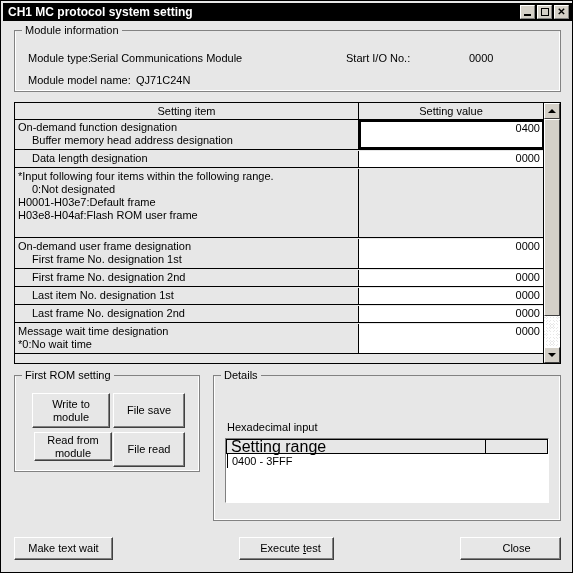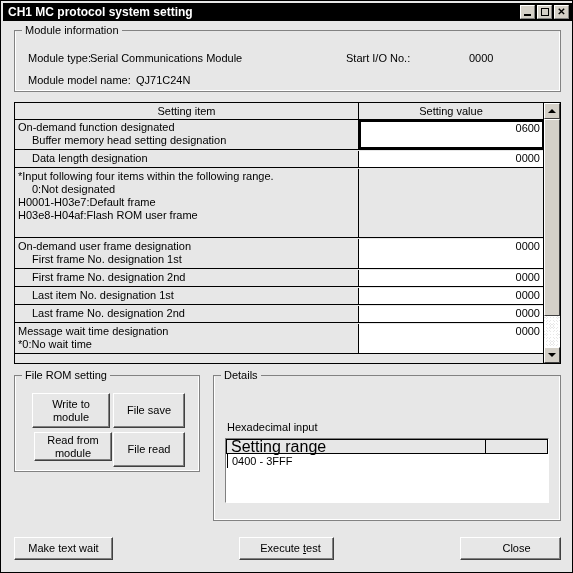--- a/index.html
+++ b/index.html
@@ -348,24 +348,24 @@
   </div>
 
   <div id="settings-table">
 
     <div class="hdr-cell" style="left:0; width:344px;">Setting item</div>
     <div class="hdr-cell" style="left:344px; width:185px;">Setting value</div>
 
     <div id="rows-container">
         <div class="row" style="top: 17px; height: 30px; width: 529px;">
           <div class="cell-item">
-            <span class="line">On-demand function designated</span>
-            <span class="line indent1">Buffer memory head setting designation</span>
-          </div>
-          <div class="cell-value focused">0600</div>
+            <span class="line">On-demand function designation</span>
+            <span class="line indent1">Buffer memory head address designation</span>
+          </div>
+          <div class="cell-value focused">0400</div>
         </div>
         <div class="row" style="top: 48px; height: 17px; width: 529px;">
           <div class="cell-item">
             <span class="line indent1">Data length designation</span>
           </div>
           <div class="cell-value">0000</div>
         </div>
         <div class="row" style="top: 66px; height: 69px; width: 529px;">
           <div class="cell-item">
             <span class="line">*Input following four items within the following range.</span>
@@ -416,21 +416,21 @@
       </div>
       <div id="sb-thumb"></div>
       <div class="sb-btn sb-down">
         <div class="arrow-down"></div>
       </div>
     </div>
   </div>
 
   <div class="groupbox" id="flash-rom-group">
     <div class="groupbox-inner-hl"></div>
-    <div class="group-legend">File ROM setting</div>
+    <div class="group-legend">First ROM setting</div>
 
     <div class="btn" style="left:17px; top:17px; width:78px; height:35px;">
       <div class="btn-inner"></div>
       <span class="btn-label">Write to<br>module</span>
     </div>
     <div class="btn" style="left:98px; top:17px; width:72px; height:35px;">
       <div class="btn-inner"></div>
       <span class="btn-label">File save</span>
     </div>
     <div class="btn" style="left:19px; top:56px; width:78px; height:29px;">

